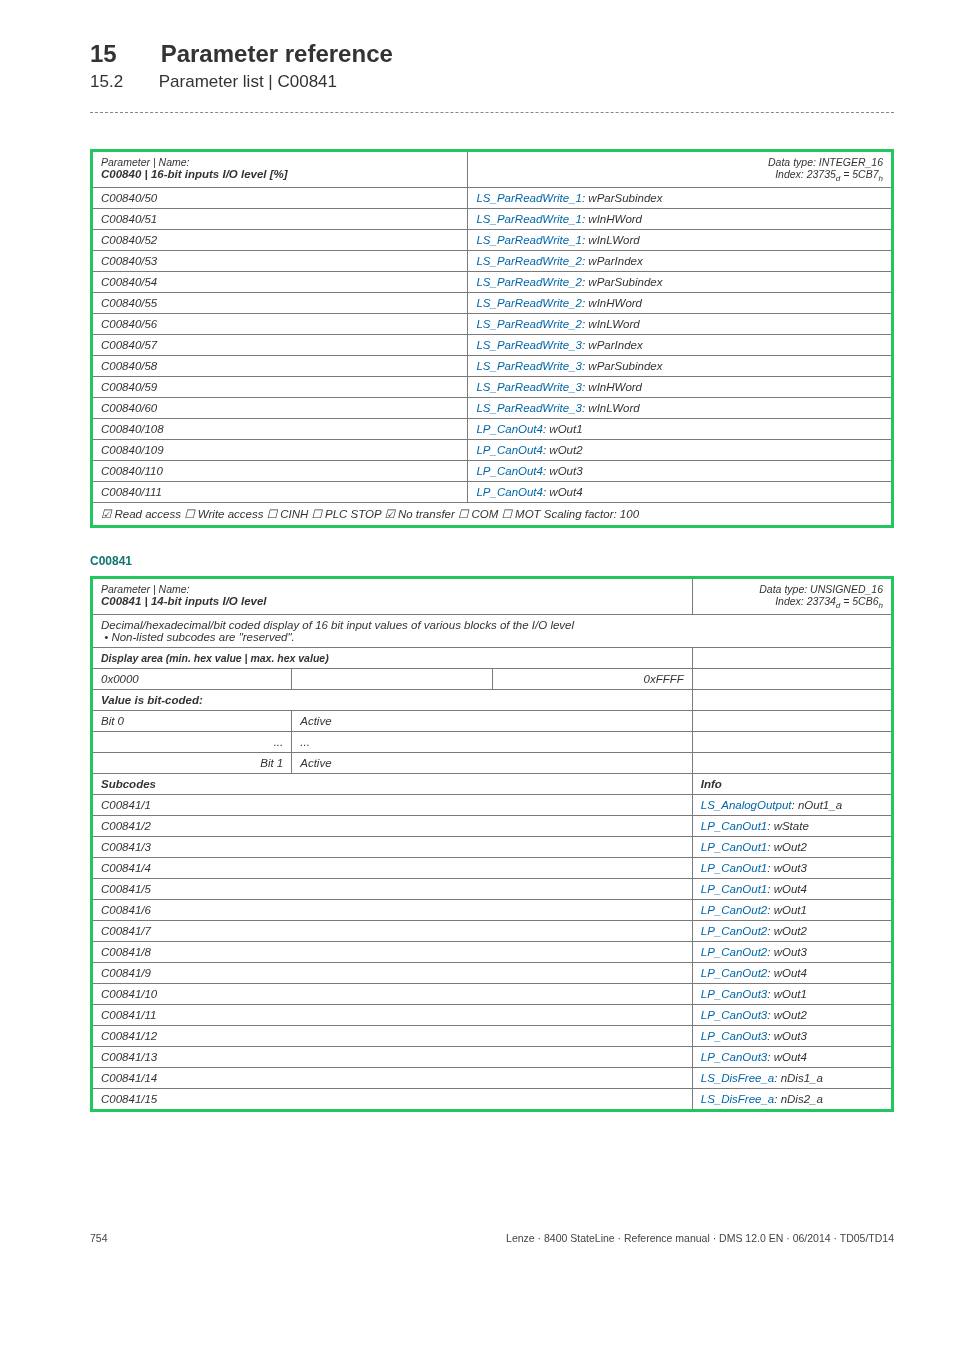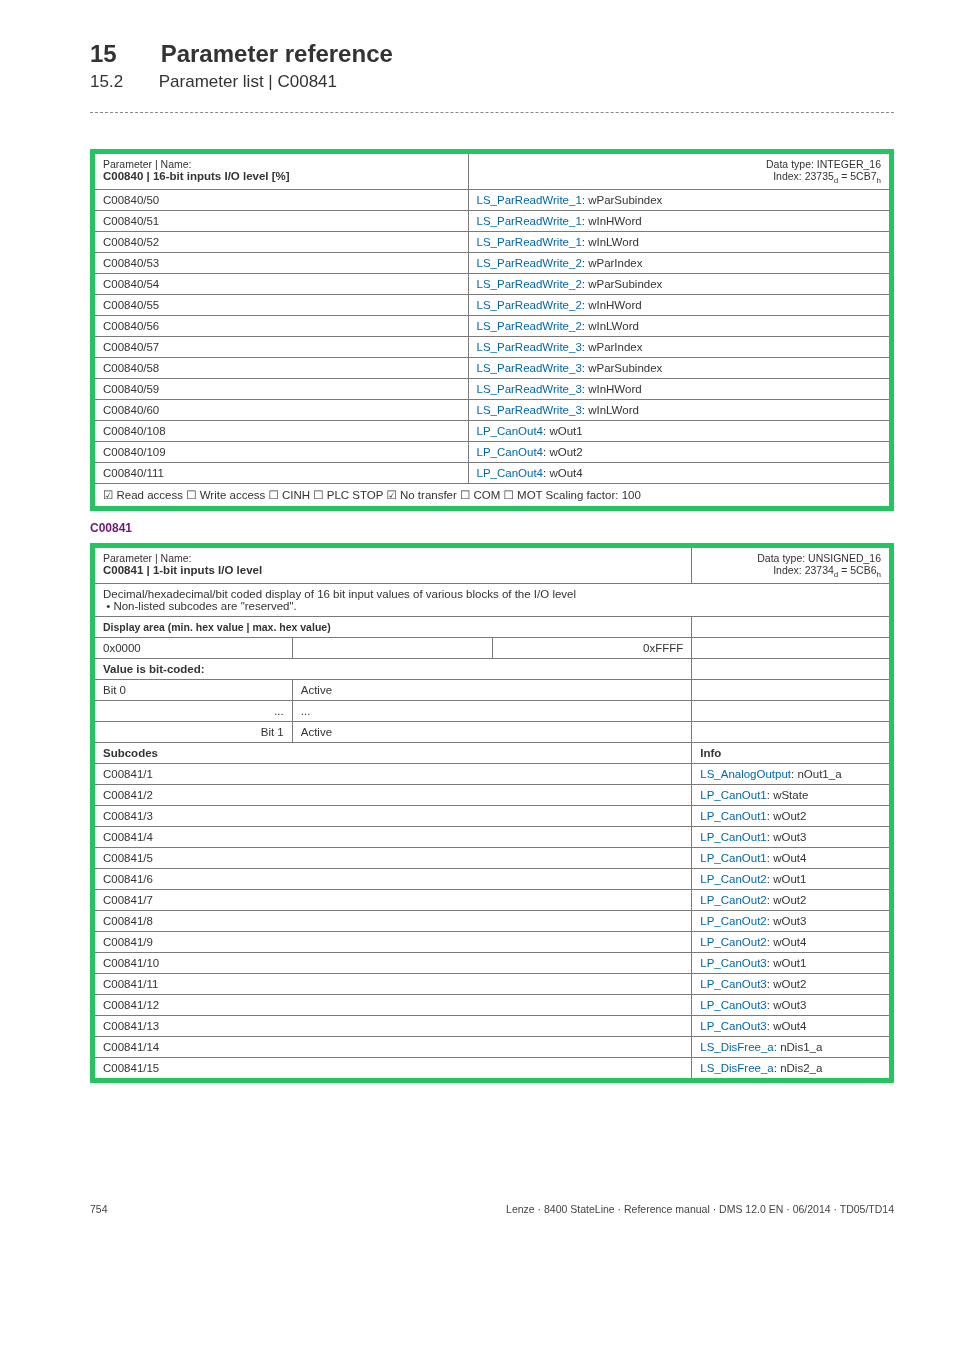--- a/index.html
+++ b/index.html
@@ -30,23 +30,24 @@
     width: 64px;
   }
   .dashed-rule {
     border: none;
     border-top: 1.5px dashed #888;
     margin: 16px 0 36px 0;
   }
   table.param {
     width: 100%;
     border-collapse: collapse;
-    border: 5px solid #22c55e;
-    margin-bottom: 10px;
+    border: 3px solid #22c55e;
+    margin-bottom: 26px;
     table-layout: fixed;
+    font-style: italic;
   }
   table.param td {
     border: 1px solid #7a7a7a;
     padding: 4px 8px;
     vertical-align: top;
     font-size: 11.5px;
     background: #fff;
   }
   table.param .hdr {
     background: #d9deb1;
@@ -63,21 +64,21 @@
   }
   .hdr .right-meta .r { float: right; text-align: right; }
   a.docref { color: #0066aa; text-decoration: none; }
   .footer-row td {
     font-size: 10.5px;
     background: #fff !important;
   }
   .sectlabel {
     font-weight: 700;
     margin: 10px 0 8px 0;
-    color: #701a75;
+    color: #0f766e;
   }
   .page-foot {
     margin-top: 120px;
     font-size: 10.5px;
     color: #444;
   }
   .page-foot .pn { display:inline-block; width: 60px;}
   .check { font-family: "Segoe UI Symbol", Arial; }
   .sub { vertical-align: sub; font-size: 8px;}
 </style>
@@ -164,40 +165,44 @@
         </tr>
         <tr>
           <td>C00840/108</td>
           <td><a class="docref">LP_CanOut4</a>: wOut1</td>
         </tr>
         <tr>
           <td>C00840/109</td>
           <td><a class="docref">LP_CanOut4</a>: wOut2</td>
         </tr>
         <tr>
+          <td>C00840/110</td>
+          <td><a class="docref">LP_CanOut4</a>: wOut3</td>
+        </tr>
+        <tr>
           <td>C00840/111</td>
           <td><a class="docref">LP_CanOut4</a>: wOut4</td>
         </tr>
       </tbody>
     <tbody>
         <tr class="footer-row">
       <td colspan="2" class="check">☑ Read access   ☐ Write access   ☐ CINH   ☐ PLC STOP   ☑ No transfer   ☐ COM   ☐ MOT    Scaling factor: 100</td>
     </tr>
   </tbody>
     </table>
 
   <div class="sectlabel">C00841</div>
 
   <table class="param">
 
     <tbody>
         <tr class="hdr">
       <td class="left-col" colspan="3">
         <span class="small">Parameter | Name:</span><br>
-        <span class="pname">C00841 | 1-bit inputs I/O level</span>
+        <span class="pname">C00841 | 14-bit inputs I/O level</span>
       </td>
       <td class="right-meta">
         <span class="r">
           <span>Data type: UNSIGNED_16</span><br>
           <span>
             <span>Index: 23734</span><span class="sub">d</span><span> = 5CB6</span><span class="sub">h</span>
           </span>
         </span>
       </td>
     </tr>

